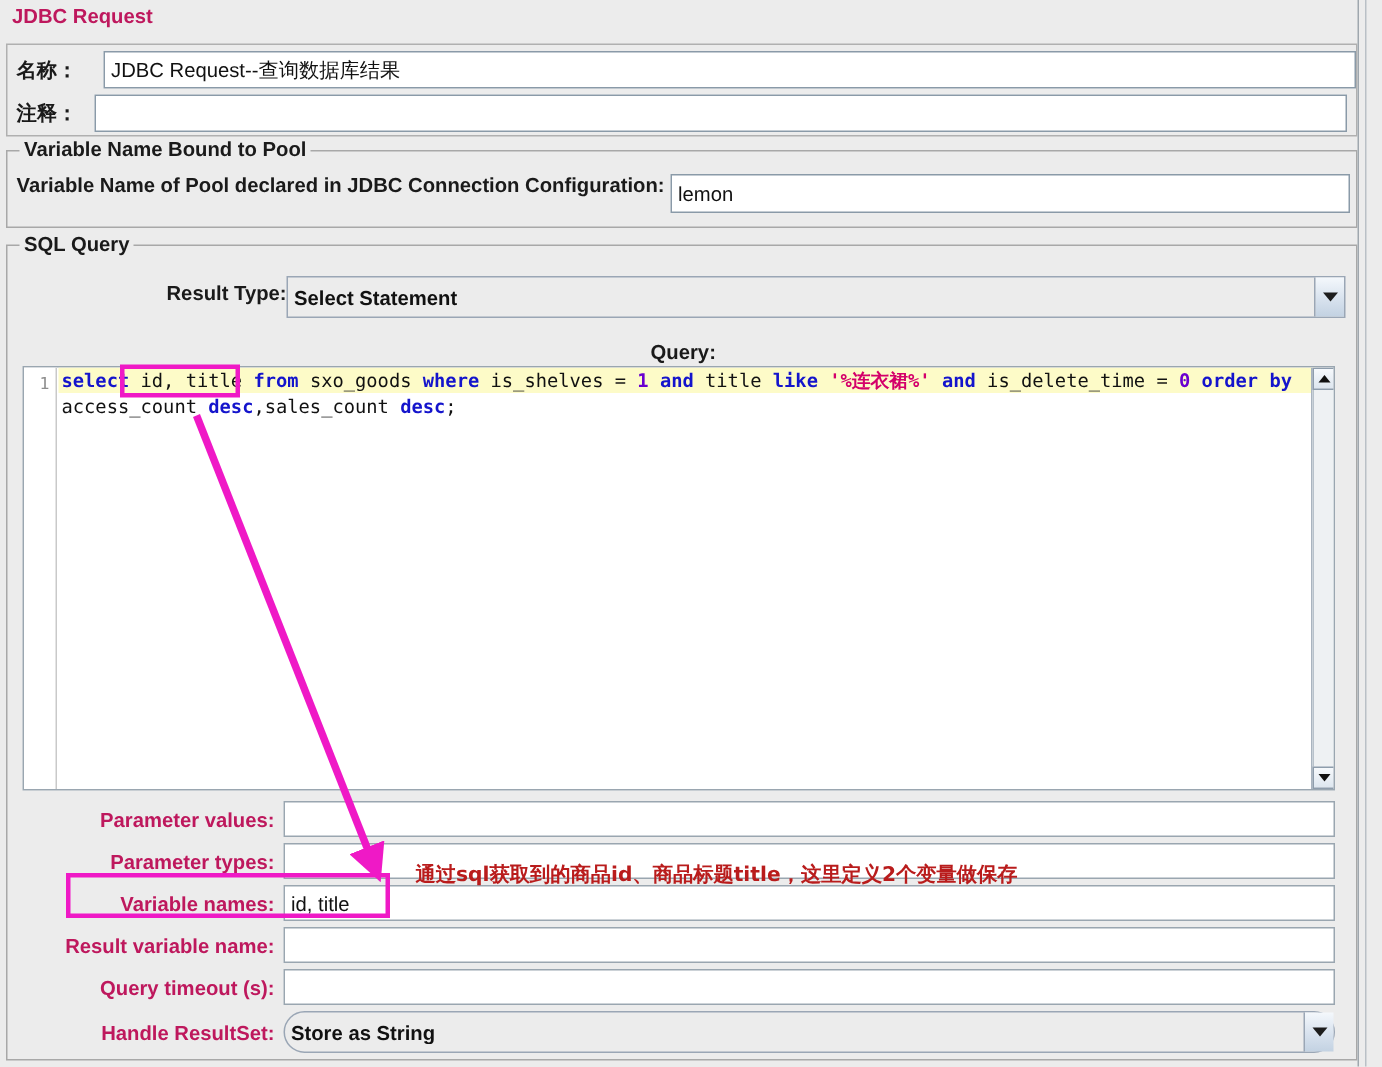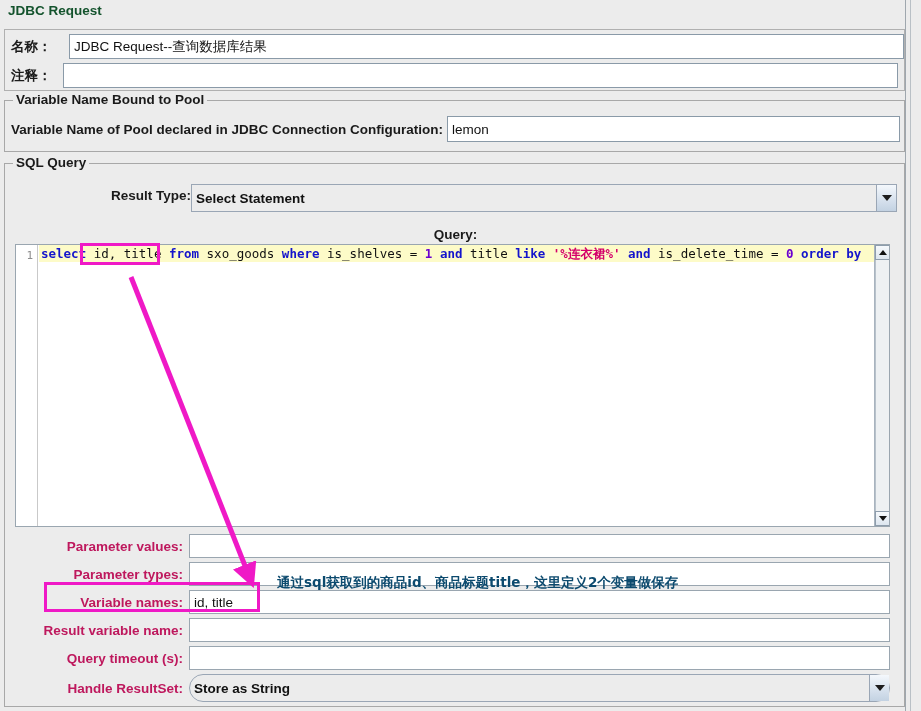--- a/index.html
+++ b/index.html
@@ -10,21 +10,21 @@
     font-size:13px;
     color:#1a1a1a;
     overflow:hidden;
     position:relative;
   }
   #root{position:absolute;left:0;top:0;width:921px;height:711px;background:#ececec;}
 
   
   .panel-title{
     position:absolute;left:8px;top:3px;
-    font-weight:bold;font-size:13.5px;color:#14532d;
+    font-weight:bold;font-size:13.5px;color:#be185d;
   }
 
   
   .namebox{
     position:absolute;left:4px;top:29px;width:901px;height:62px;
     background:#ececec;
     border:1px solid #b0b0b0;
     box-sizing:border-box;
   }
   .row-nc{position:absolute;left:0;height:29px;display:flex;align-items:center;}
@@ -53,21 +53,21 @@
   }
   .group-legend{
     position:absolute;top:-9px;left:8px;
     background:#ececec;padding:0 3px;
     font-weight:bold;font-size:13.5px;color:#1a1a1a;
     white-space:nowrap;
   }
 
   
   #pool-group{left:4px;top:100px;width:901px;height:52px;}
-  .pool-row{position:absolute;left:6px;top:15px;display:flex;align-items:center;}
+  .pool-row{position:absolute;left:6px;top:15px;display:flex;}
   .pool-label{font-weight:bold;font-size:13.5px;white-space:nowrap;}
 
   
   #sql-group{left:4px;top:163px;width:901px;height:544px;}
 
   .qtype-label{
     position:absolute;left:106px;top:24px;
     font-weight:bold;font-size:13.5px;
   }
   .combo{
@@ -168,21 +168,21 @@
     font-size:13.5px;color:#111;
   }
 
   
   .anno-box{
     position:absolute;border:3px solid #ef19c6;box-sizing:border-box;
     pointer-events:none;
   }
   .anno-text{
     position:absolute;
-    color:#0c4a6e;font-weight:bold;font-size:13.5px;
+    color:#b91c1c;font-weight:bold;font-size:13.5px;
     font-family:"DejaVu Sans","Liberation Sans",sans-serif;
     white-space:nowrap;
     text-align:right;
   }
   svg.anno-arrow{position:absolute;left:0;top:0;width:921px;height:711px;pointer-events:none;}
 
   
   .right-edge{
     position:absolute;right:0;top:0;width:16px;height:711px;
     background:#ececec;border-left:1px solid #9fa7ae;box-sizing:border-box;
@@ -229,20 +229,21 @@
     </div>
 
     <div class="query-caption">Query:</div>
 
     <div id="sql-editor">
       <div class="gutter">
         <span class="ln">1</span>
       </div>
       <div class="code-area">
         <div class="code-line hl" id="code-line-1"><span class="kw">select</span><span class="pl"> id, title </span><span class="kw">from</span><span class="pl"> sxo_goods </span><span class="kw">where</span><span class="pl"> is_shelves = </span><span class="num">1</span><span class="pl"> </span><span class="kw">and</span><span class="pl"> title </span><span class="kw">like</span><span class="pl"> </span><span class="str">'%连衣裙%'</span><span class="pl"> </span><span class="kw">and</span><span class="pl"> is_delete_time = </span><span class="num">0</span><span class="pl"> </span><span class="kw">order</span><span class="pl"> </span><span class="kw">by</span></div>
+        <div class="code-line" id="code-line-2"><span class="pl">access_count </span><span class="kw">desc</span><span class="pl">,sales_count </span><span class="kw">desc</span><span class="pl">;</span></div>
       </div>
       <div class="vscroll">
         <div class="sbtn">
             <span class="tri-s-up"></span>
           </div>
         <div class="strack"></div>
         <div class="sbtn bottom">
             <span class="tri-s-dn"></span>
           </div>
       </div>

